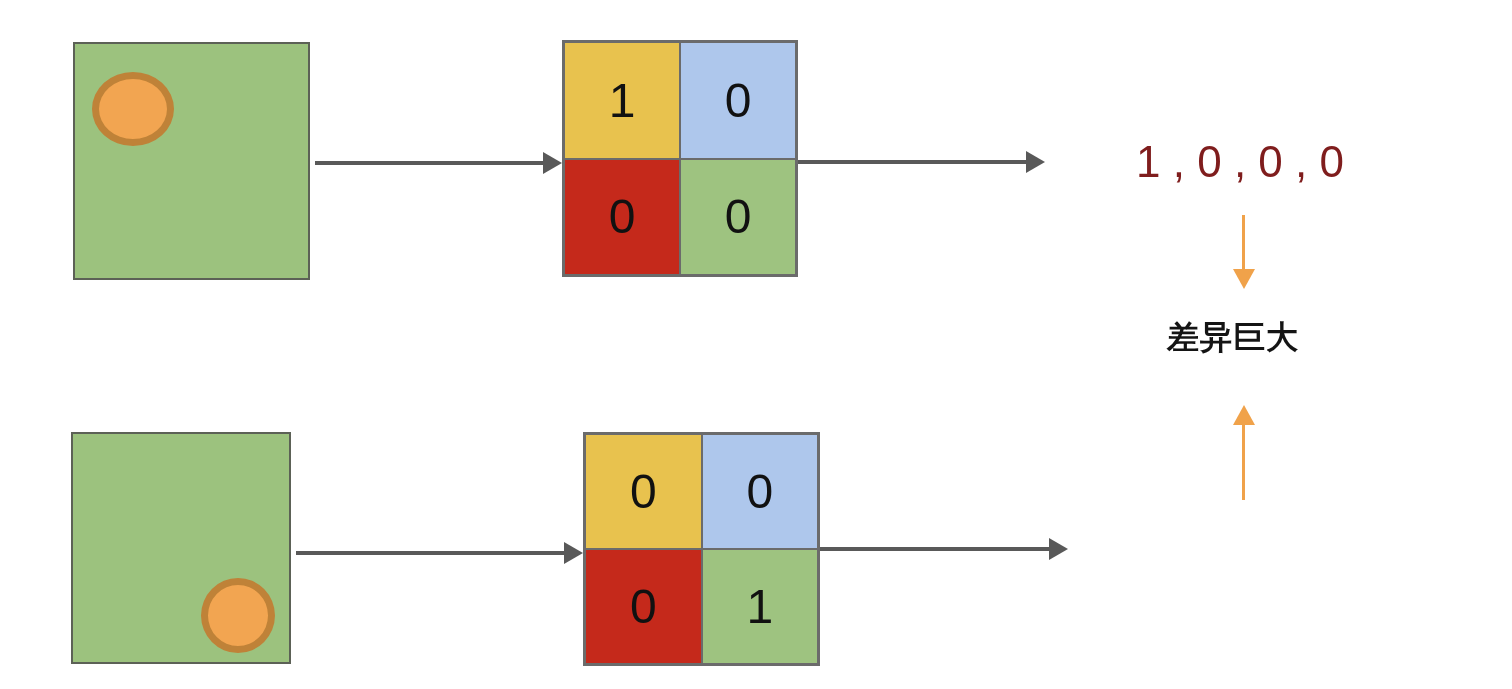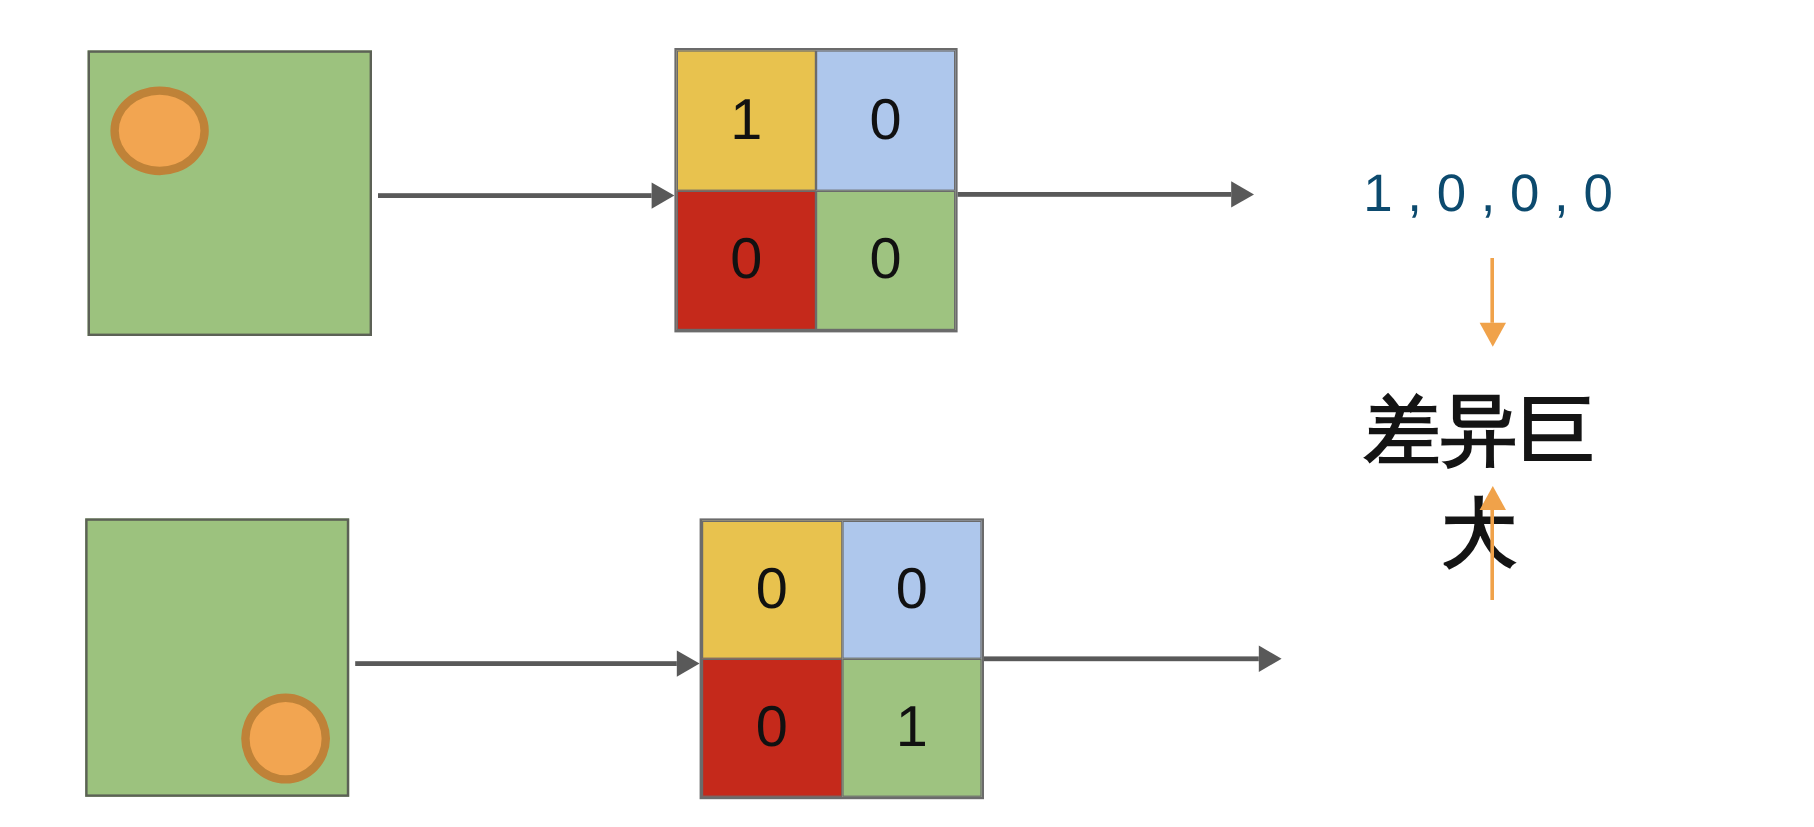--- a/index.html
+++ b/index.html
@@ -113,34 +113,34 @@
     border-left: 11px solid transparent;
     border-right: 11px solid transparent;
   }
 
   
   .vector-text {
     position: absolute;
     width: 280px;
     text-align: center;
     font-size: 44px;
-    color: #0c4a6e;
+    color: #7f1d1d;
     white-space: nowrap;
   }
   .vector-text.top { left: 1100px; top: 137px; }
   .vector-text.bottom { left: 1095px; top: 519px; }
 
   
   .comparison-label {
     position: absolute;
     left: 1108px;
     top: 316px;
     width: 250px;
     text-align: center;
-    font-size: 63px;
+    font-size: 32px;
     font-weight: 600;
     color: #141414;
     letter-spacing: 1px;
   }
 
   
   .watermark {
     position: absolute;
     left: 1280px;
     top: 644px;

